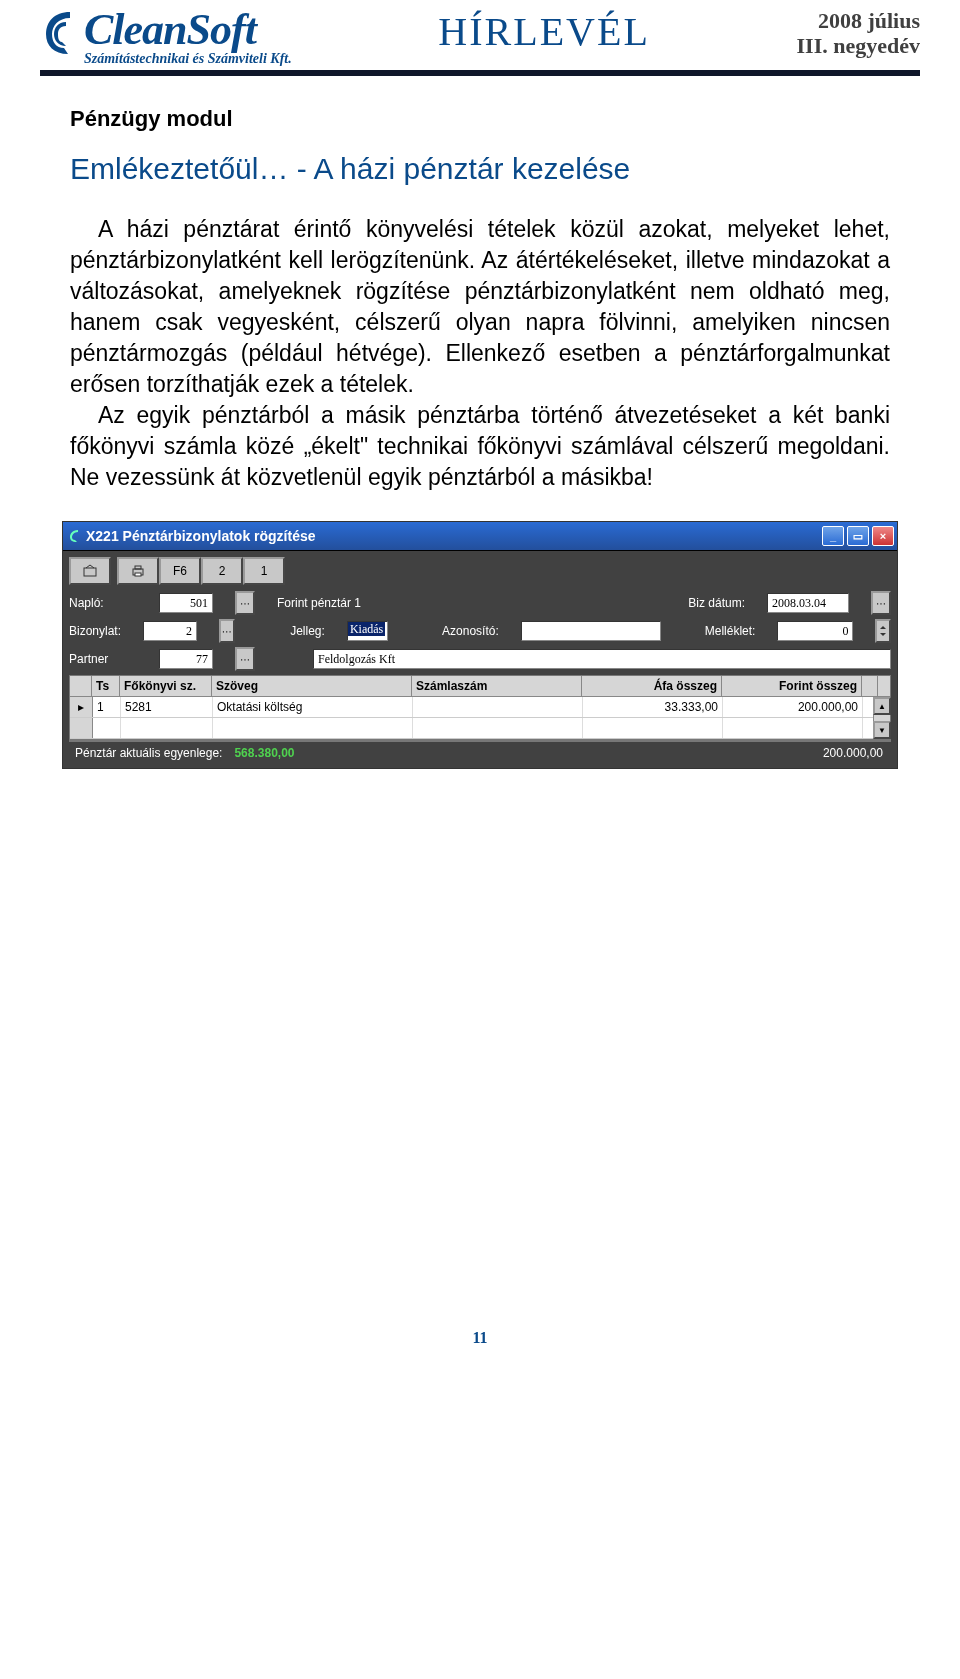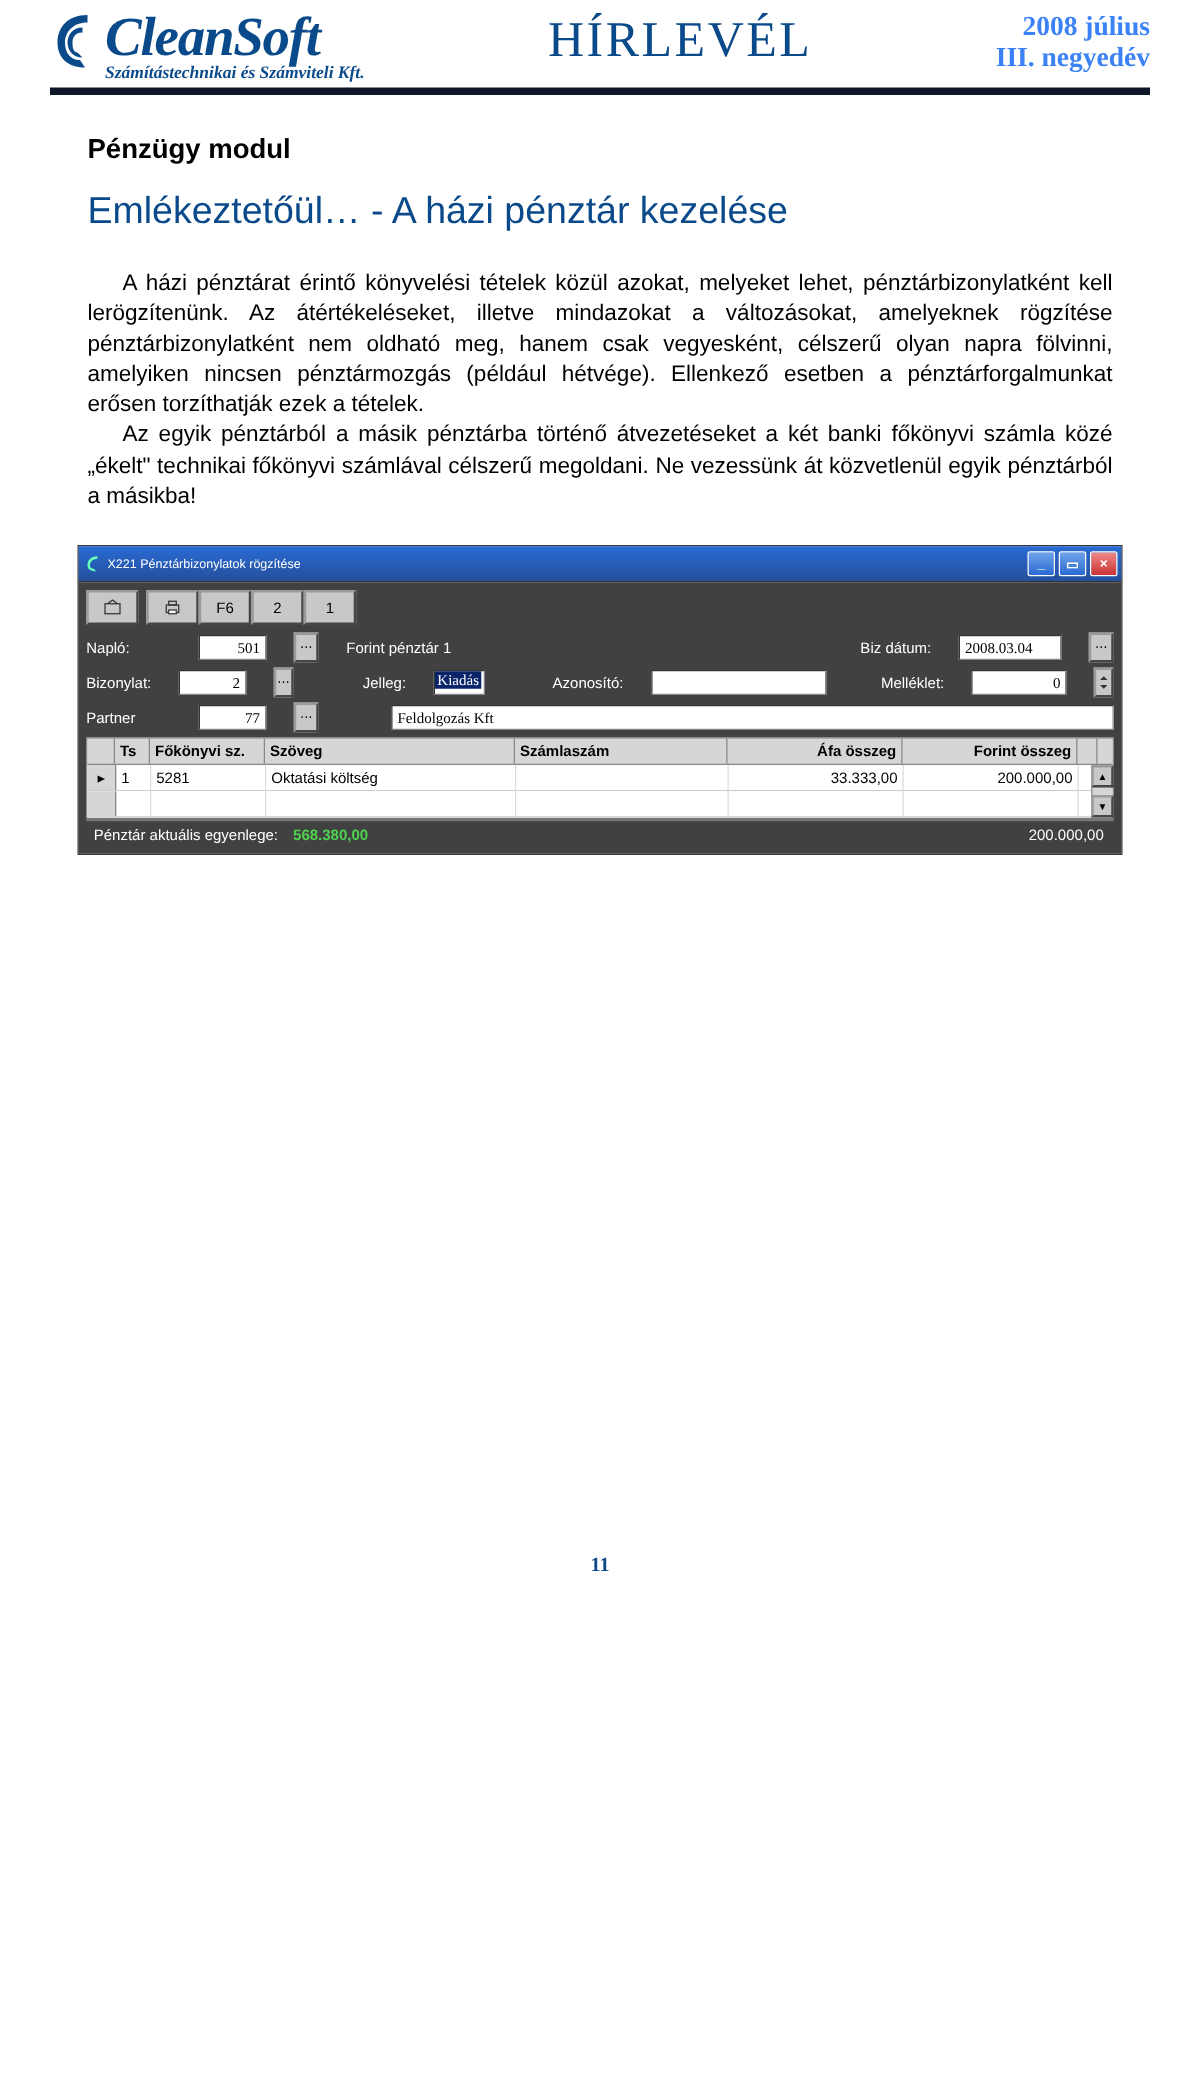--- a/index.html
+++ b/index.html
@@ -5,31 +5,31 @@
   html,body{margin:0;padding:0;background:#fff;font-family:Verdana,Arial,sans-serif;color:#000}
   .page{width:960px;margin:0 auto;padding:0 0 40px 0}
   
   .header{display:flex;align-items:flex-start;justify-content:space-between;border-bottom:6px solid #0f172a;margin:0 40px;padding:8px 0 4px 0}
   .logo-box{display:flex;align-items:flex-start;gap:4px}
   .logo-glyph svg{display:block}
   .logo-text{display:flex;flex-direction:column;line-height:1}
   .brand{font-family:'Times New Roman',serif;font-size:44px;font-weight:bold;font-style:italic;color:#0a4a8a;letter-spacing:-1px}
   .brand-sub{font-family:'Times New Roman',serif;font-size:14px;font-style:italic;font-weight:bold;color:#0a4a8a}
   .headline{font-family:'Times New Roman',serif;font-size:40px;color:#0a4a8a;font-weight:400;font-stretch:condensed;letter-spacing:2px}
-  .issue{font-family:'Times New Roman',serif;font-size:22px;font-weight:bold;color:#3b82f6;text-align:right;line-height:1.15}
+  .issue{font-family:'Times New Roman',serif;font-size:22px;font-weight:bold;color:#404040;text-align:right;line-height:1.15}
   
   .article{margin:30px 70px 0 70px}
   .h-mod{font-family:Verdana,sans-serif;font-size:22px;font-weight:bold;margin:20px 0}
   .h-title{font-family:Verdana,sans-serif;font-size:30px;font-weight:normal;color:#0a4a8a;margin:20px 0 28px 0}
-  .para{font-family:Verdana,sans-serif;font-size:18px;line-height:1.35;text-align:justify;margin:0}
+  .para{font-family:Verdana,sans-serif;font-size:23px;line-height:1.35;text-align:justify;margin:0}
   .indent{text-indent:28px}
   
   .app{margin:28px 62px 0 62px;border:1px solid #333;font-family:Tahoma,Arial,sans-serif;font-size:12px;color:#fff}
   .titlebar{display:flex;align-items:center;background:linear-gradient(#2a6bd4,#234f9c);padding:4px 3px;border-bottom:1px solid #000}
-  .tb-title{flex:1;font-weight:normal;font-size:10px;color:#fff;padding-left:4px}
+  .tb-title{flex:1;font-weight:bold;font-size:14px;color:#fff;padding-left:4px}
   .tb-btns{display:flex;gap:3px}
   .tb-btn{width:20px;height:18px;background:linear-gradient(#6fa3e8,#2a6bd4);border:1px solid #fff;border-radius:2px;display:flex;align-items:center;justify-content:center;color:#fff;font-size:11px;font-weight:bold}
   .tb-close{background:linear-gradient(#e88,#c33)}
   .app-body{background:#414141;padding:6px 6px 4px 6px}
   
   .toolbar{display:flex;justify-content:flex-start;margin-bottom:6px}
   .tb-left,.tb-right{display:flex;gap:0}
   .tbtn{border:2px outset #9a9a9a;background:#c8c8c8;color:#000;min-width:26px;height:24px;padding:0 6px;display:flex;align-items:center;justify-content:center}
   .sep{width:6px}
   

